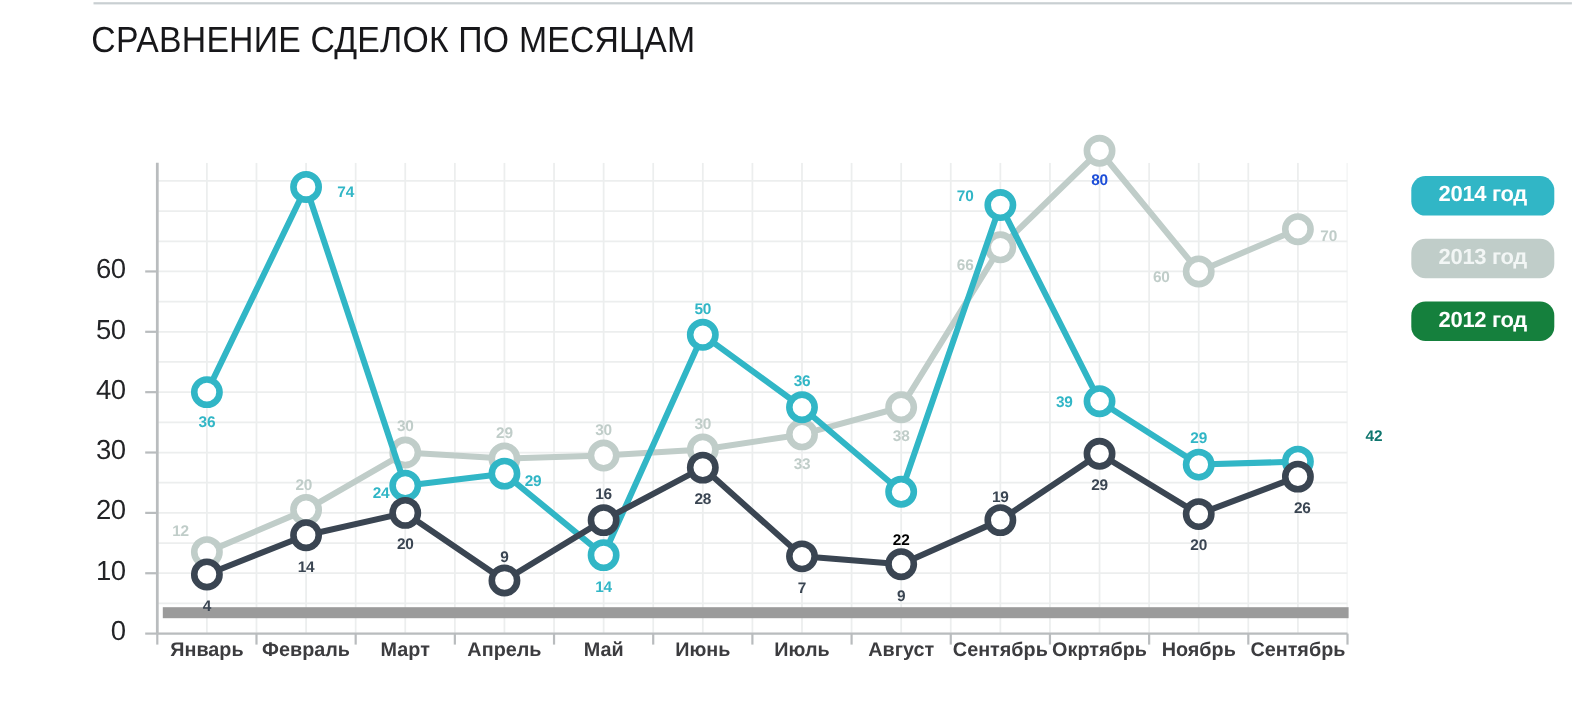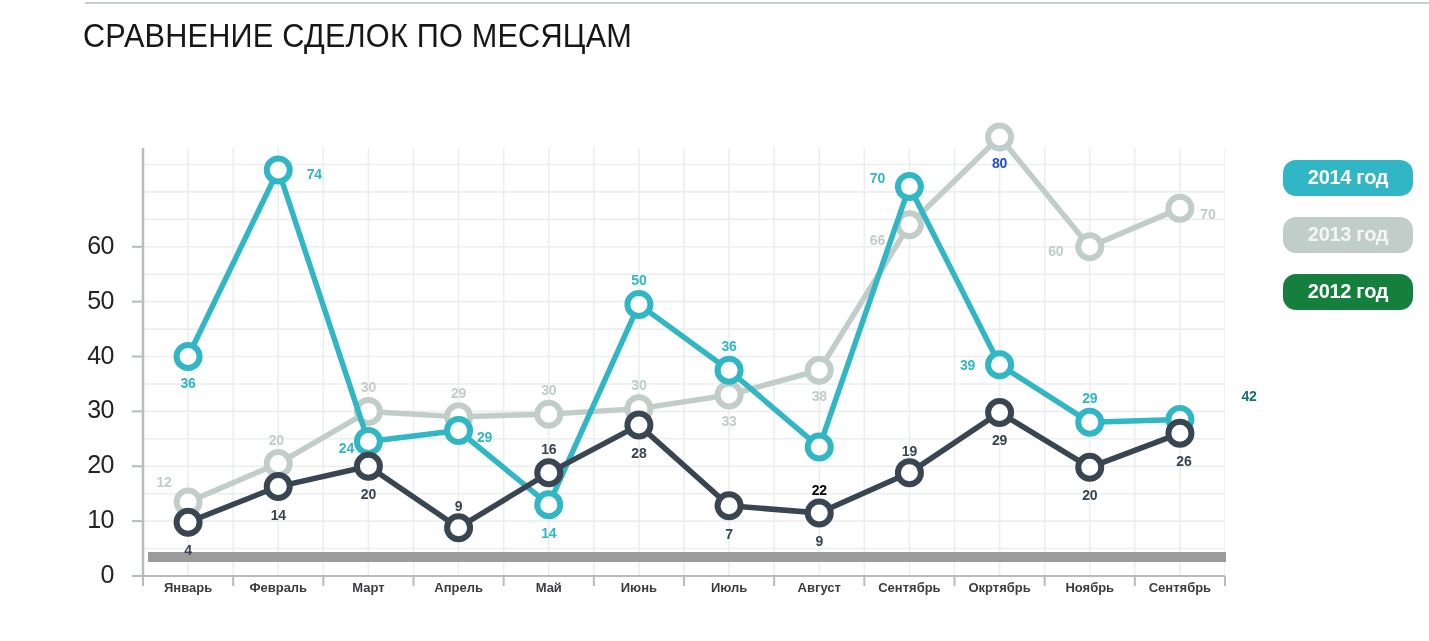--- a/index.html
+++ b/index.html
@@ -57,21 +57,21 @@
     text-align: right;
     font-family: "Liberation Sans", sans-serif;
     font-size: 25px;
     color: #232427;
     letter-spacing: -0.5px;
   }
   .xlabel {
     position: absolute;
     top: 580px;
     font-family: "Liberation Sans", sans-serif;
-    font-size: 13px;
+    font-size: 18px;
     font-weight: 700;
     color: #3c3c3f;
     text-align: center;
     white-space: nowrap;
     transform: translateX(-50%);
   }
   .dlabel {
     position: absolute;
     font-family: "Liberation Sans", sans-serif;
     font-size: 14px;

